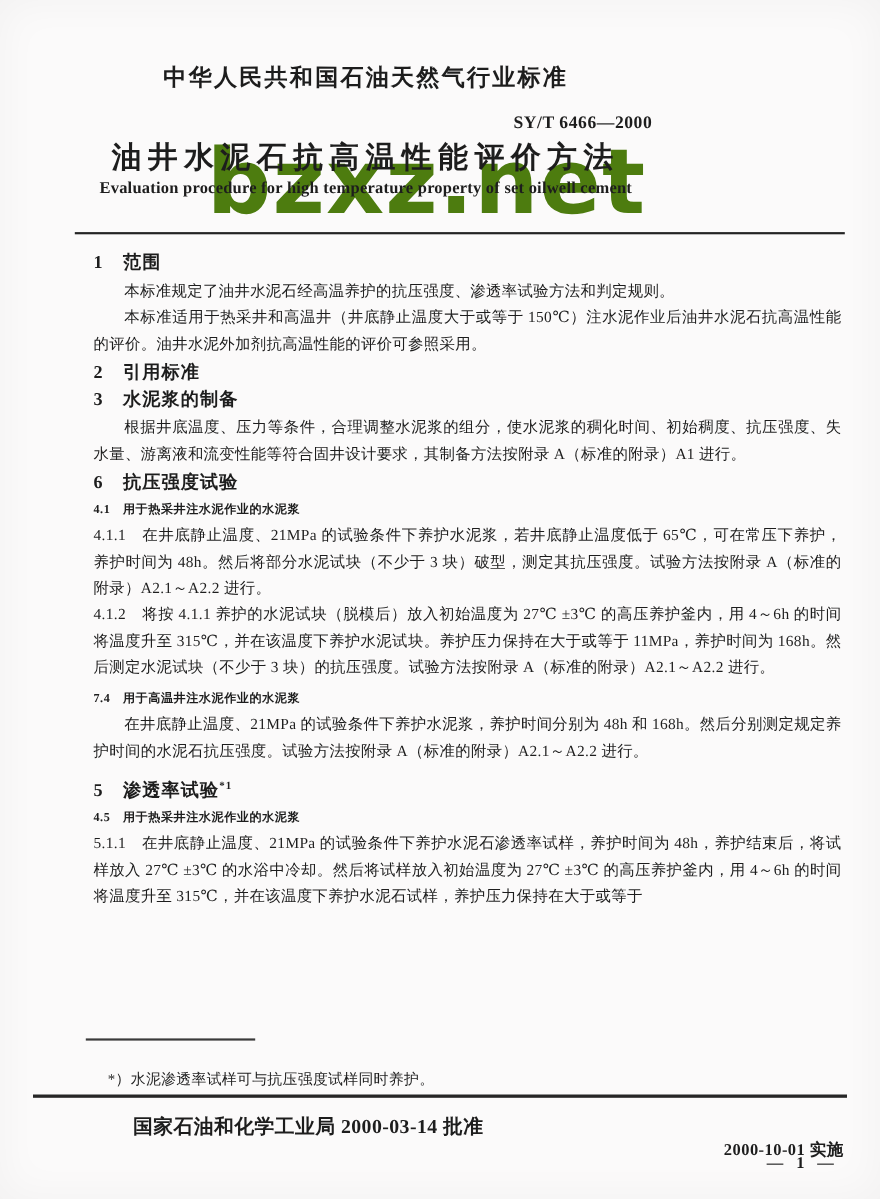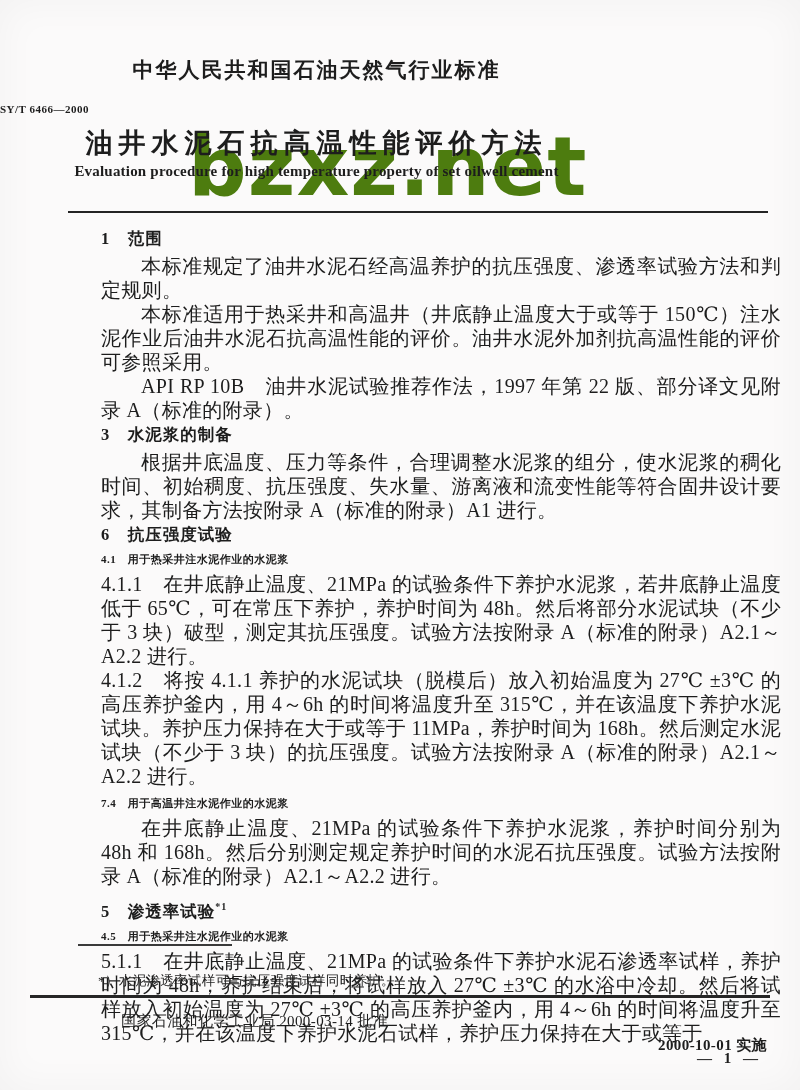--- a/index.html
+++ b/index.html
@@ -11,40 +11,40 @@
     box-shadow:inset 0 0 40px rgba(0,0,0,0.04);
   }
   
   .watermark {
     position:absolute; left:188px; top:126px; z-index:1;
     font-family:"DejaVu Sans","Liberation Sans",sans-serif;
     font-weight:bold; font-size:82px; line-height:1;
     color:#4d7c0f; letter-spacing:1px; user-select:none; pointer-events:none;
   }
   
-  .hdr { position:absolute; z-index:2; left:0; width:633px; text-align:center; }
+  .hdr { position:absolute; z-index:2; left:16px; width:633px; text-align:center; }
   .std-class { top:56px; font-size:21px; font-weight:bold; letter-spacing:2px; }
-  .std-no { top:103px; text-align:left; padding-right:56px; font-size:11px; font-weight:bold; letter-spacing:0.5px; }
+  .std-no { top:103px; text-align:right; padding-right:56px; font-size:16px; font-weight:bold; letter-spacing:0.5px; }
   .title-cn { top:125px; font-size:27px; font-weight:bold; letter-spacing:6px; }
   .title-en { top:163px; font-size:15px; font-weight:bold; letter-spacing:0.2px; }
   .header-rule { position:absolute; z-index:2; top:211px; left:68px; width:700px; height:2px; background:#242424; }
   
-  .main { position:absolute; z-index:2; top:226px; left:85px; width:680px;margin-left:16px; }
+  .main { position:absolute; z-index:2; top:226px; left:85px; width:680px; }
   .main h2 { font-size:16.5px; line-height:18px; font-weight:bold; letter-spacing:1px; margin:4px 0 6px; }
   .main h2.gap { margin-top:10px; }
   .main h3 { font-size:11px; line-height:18px; font-weight:bold; letter-spacing:0.5px; margin:6px 0 4px; }
-  .main p { font-size:20px; line-height:24px; text-align:justify; letter-spacing:0.3px; }
+  .main p { font-size:14px; line-height:24px; text-align:justify; letter-spacing:0.3px; }
   .main p.indent { text-indent:2em; }
   sup.fn-ref { font-size:10px; font-weight:bold; vertical-align:super; }
   
   .footnote-rule { position:absolute; z-index:2; top:944px; left:78px; width:154px; height:2px; background:#3a3a3a; }
   .footnote { position:absolute; z-index:2; top:960px; left:98px; width:620px; font-size:13.5px; line-height:20px; letter-spacing:0.3px;margin-top:11px; }
   
   .footer-rule { position:absolute; z-index:2; top:995px; left:30px; width:740px; height:3px; background:#262626; }
-  .footer-approval { position:absolute; z-index:2; top:1012px; left:85px; font-size:15px; font-weight:normal; letter-spacing:0.4px;padding-left:36px; }
+  .footer-approval { position:absolute; z-index:2; top:1012px; left:85px; font-size:18px; font-weight:bold; letter-spacing:0.4px;padding-left:36px; }
   .footer-impl { position:absolute; z-index:2; top:1036px; right:33px; font-size:15px; font-weight:bold; letter-spacing:0.4px; }
   .page-number { position:absolute; z-index:2; top:1050px; right:38px; font-size:15px; font-weight:bold; letter-spacing:4px; }
 </style>
 </head>
 <body>
 
 <div class="page">
 
   <div class="watermark">bzxz.net</div>
 
@@ -52,21 +52,21 @@
   <div class="hdr std-no">SY/T 6466—2000</div>
   <div class="hdr title-cn">油井水泥石抗高温性能评价方法</div>
   <div class="hdr title-en">Evaluation procedure for high temperature property of set oilwell cement</div>
   <div class="header-rule"></div>
 
   <div class="main">
     <h2>1　范围</h2>
     <p class="indent">本标准规定了油井水泥石经高温养护的抗压强度、渗透率试验方法和判定规则。</p>
     <p class="indent">本标准适用于热采井和高温井（井底静止温度大于或等于 150℃）注水泥作业后油井水泥石抗高温性能的评价。油井水泥外加剂抗高温性能的评价可参照采用。</p>
 
-    <p class="indent">API RP 10B　油井水泥试验推荐作法，1997 年第 22 版、部分译文见附录 A（标准的附录）。</p>
+    <h2>2　引用标准</h2>
 
     <h2>3　水泥浆的制备</h2>
     <p class="indent">根据井底温度、压力等条件，合理调整水泥浆的组分，使水泥浆的稠化时间、初始稠度、抗压强度、失水量、游离液和流变性能等符合固井设计要求，其制备方法按附录 A（标准的附录）A1 进行。</p>
 
     <h2>6　抗压强度试验</h2>
     <h3>4.1　用于热采井注水泥作业的水泥浆</h3>
     <p>4.1.1　在井底静止温度、21MPa 的试验条件下养护水泥浆，若井底静止温度低于 65℃，可在常压下养护，养护时间为 48h。然后将部分水泥试块（不少于 3 块）破型，测定其抗压强度。试验方法按附录 A（标准的附录）A2.1～A2.2 进行。</p>
     <p>4.1.2　将按 4.1.1 养护的水泥试块（脱模后）放入初始温度为 27℃ ±3℃ 的高压养护釜内，用 4～6h 的时间将温度升至 315℃，并在该温度下养护水泥试块。养护压力保持在大于或等于 11MPa，养护时间为 168h。然后测定水泥试块（不少于 3 块）的抗压强度。试验方法按附录 A（标准的附录）A2.1～A2.2 进行。</p>
     <h3>7.4　用于高温井注水泥作业的水泥浆</h3>
     <p class="indent">在井底静止温度、21MPa 的试验条件下养护水泥浆，养护时间分别为 48h 和 168h。然后分别测定规定养护时间的水泥石抗压强度。试验方法按附录 A（标准的附录）A2.1～A2.2 进行。</p>

